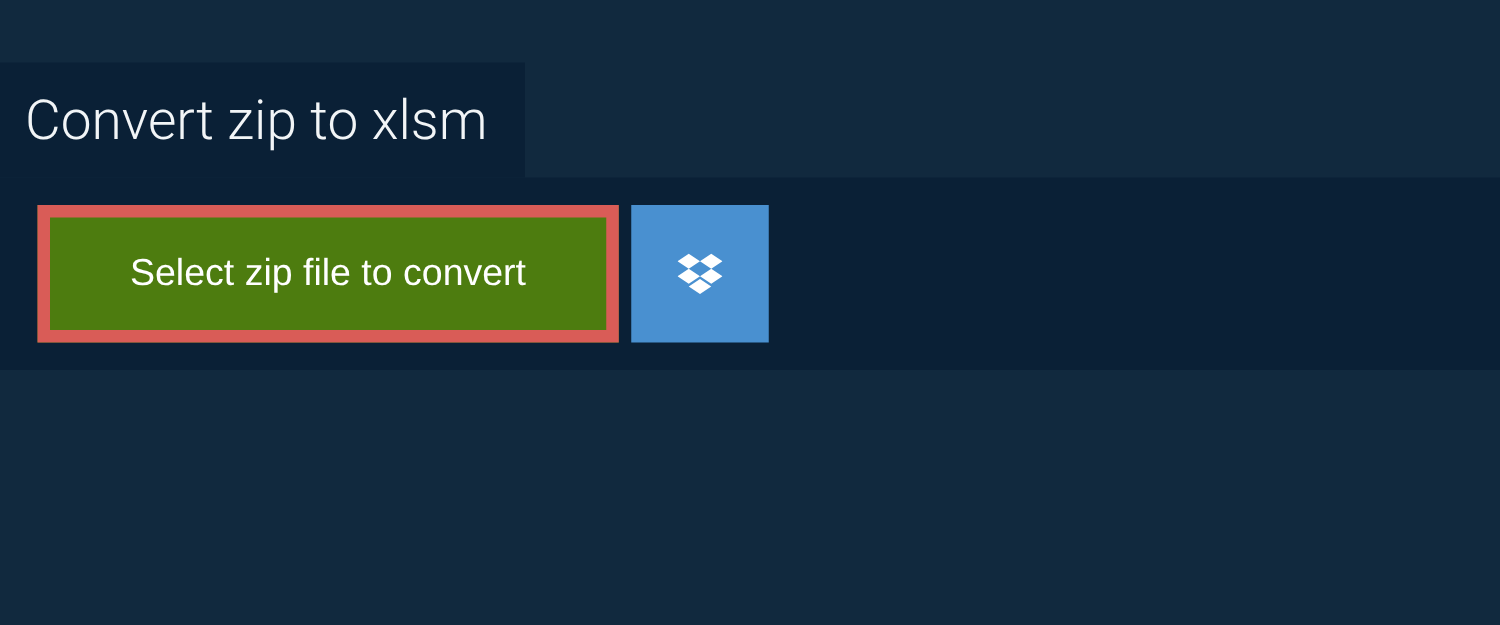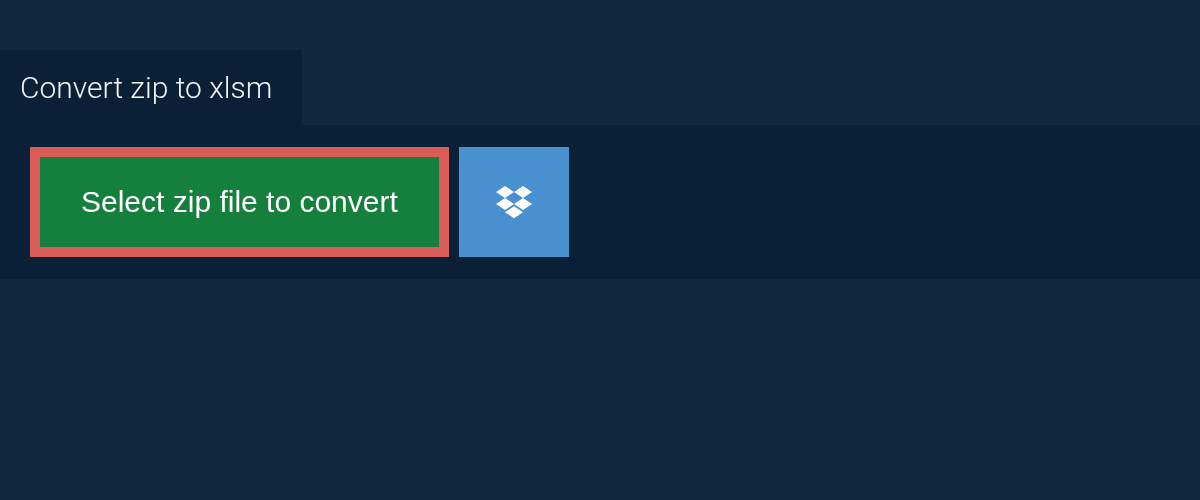--- a/index.html
+++ b/index.html
@@ -15,37 +15,37 @@
       overflow: hidden;
     }
     .tab-container {
       display: inline-block;
       background: #0a2036;
       padding: 20px 30px 20px 20px;
       margin-top: 50px;
     }
     .tab-title {
       color: #f2f5f7;
-      font-size: 30px;
+      font-size: 44px;
       font-weight: 300;
     }
     .content-panel {
       background: #0a2036;
       padding: 22px 22px 22px 30px;
       display: flex;
       align-items: stretch;
       gap: 10px;
     }
     .select-button {
-      background: #15803d;
+      background: #4d7c0f;
       border: 10px solid #d95c57;
       color: #ffffff;
       font-size: 30px;
       font-weight: 300;
-      padding: 28px 41px;
+      padding: 28px 64px;
       cursor: pointer;
       display: inline-flex;
       align-items: center;
       justify-content: center;
     }
     .dropbox-button {
       background: #4990d0;
       border: none;
       width: 110px;
       cursor: pointer;

